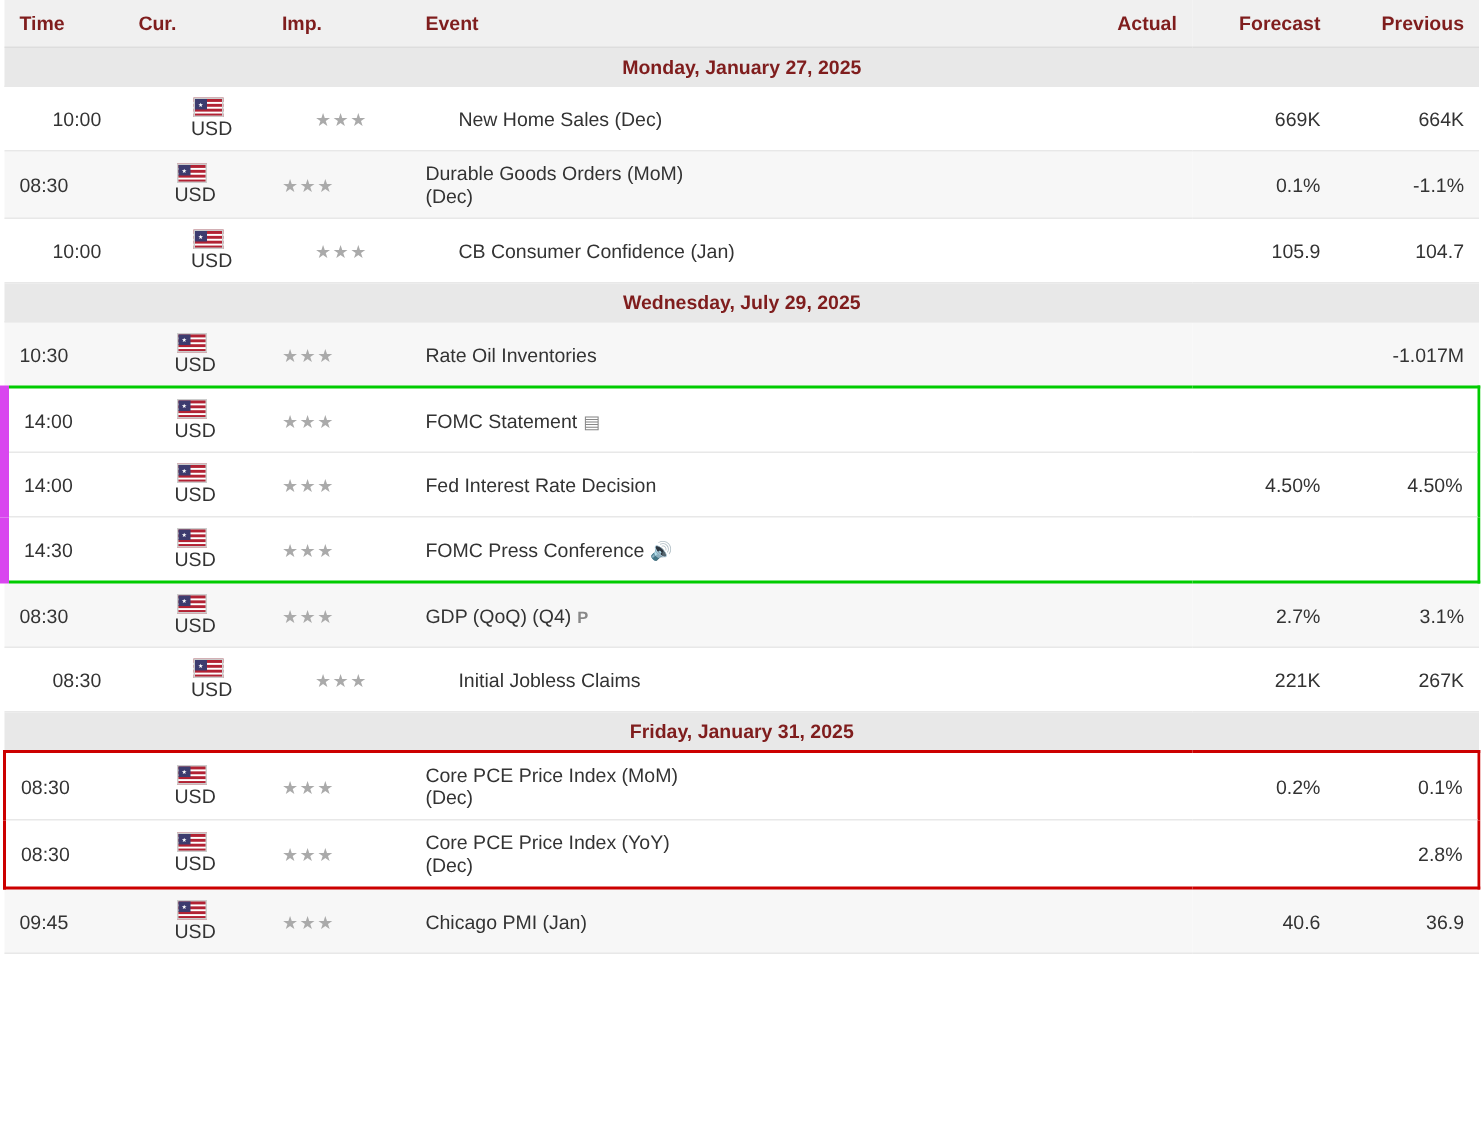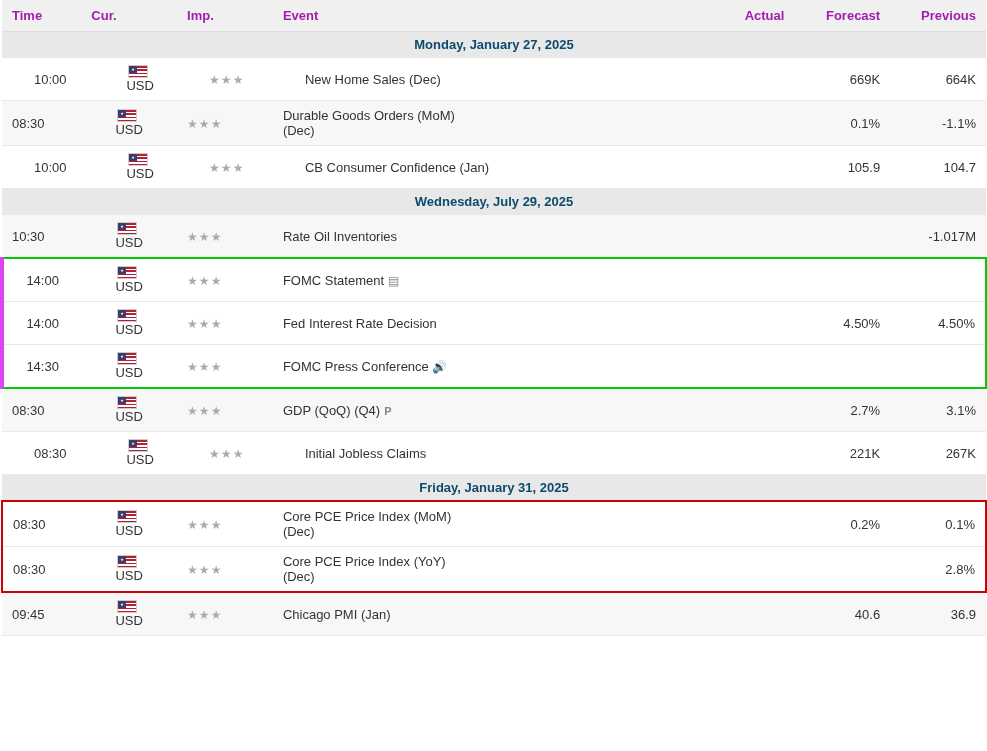--- a/index.html
+++ b/index.html
@@ -11,35 +11,35 @@
     }
     table {
       width: 987px;
       border-collapse: collapse;
     }
     th {
       background: #f0f0f0;
       padding: 8px 10px;
       text-align: left;
       font-weight: bold;
-      color: #a21caf;
+      color: #7f1d1d;
       border-bottom: 1px solid #ddd;
     }
     th.right { text-align: right; }
     td {
       padding: 7px 10px;
       border-bottom: 1px solid #e8e8e8;
       vertical-align: middle;
     }
     td.right { text-align: right; }
     tr.section-header td {
       background: #e8e8e8;
       text-align: center;
       font-weight: bold;
-      color: #0c4a6e;
+      color: #7f1d1d;
       padding: 5px 10px;
       font-size: 13px;
     }
     tr.normal-row td { background: #fff; padding-left: 32px; }
     tr.alt-row td { background: #f7f7f7; }
 
     .flag {
       display: inline-block;
       width: 20px;
       height: 13px;
@@ -79,22 +79,21 @@
       letter-spacing: 1px;
     }
 
     .green-group td {
       background: #fff;
     }
     .green-group-first td {
       border-top: 2px solid #00cc00 !important;
     }
     .green-group td:first-child {
-      border-left: 4px solid #d946ef;
-      text-align: center;
+      border-left: 6px solid #d946ef;
     }
     .green-group td:last-child {
       border-right: 2px solid #00cc00;
     }
     .green-group-last td {
       border-bottom: 2px solid #00cc00 !important;
     }
 
     .red-group td {
       background: #fff;

